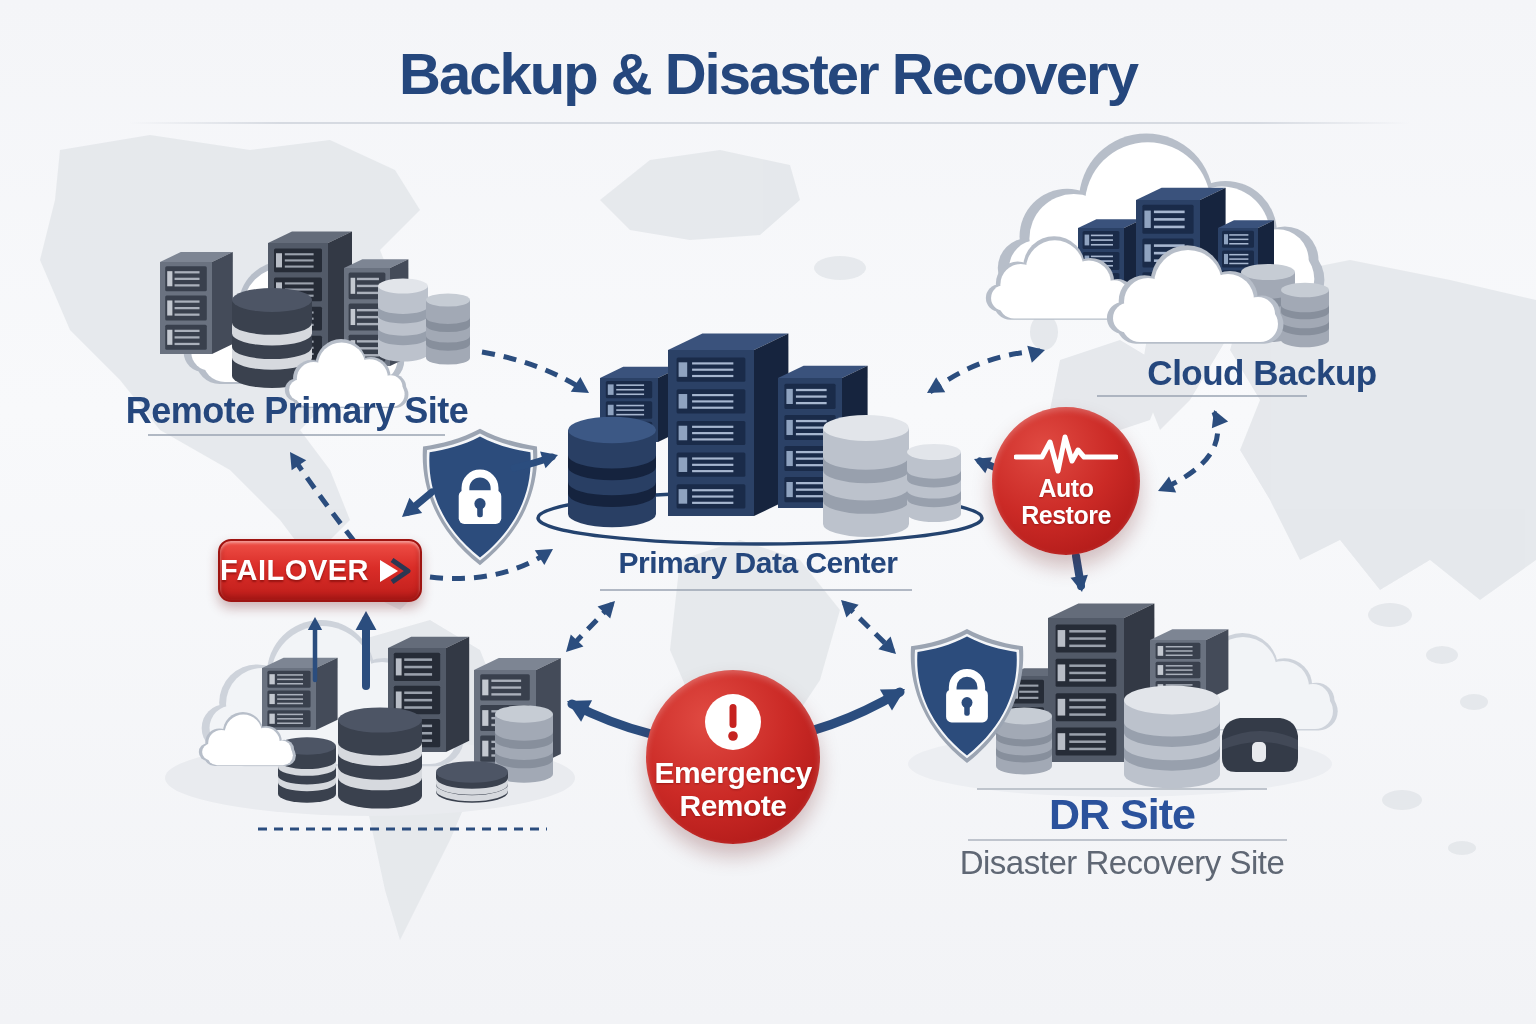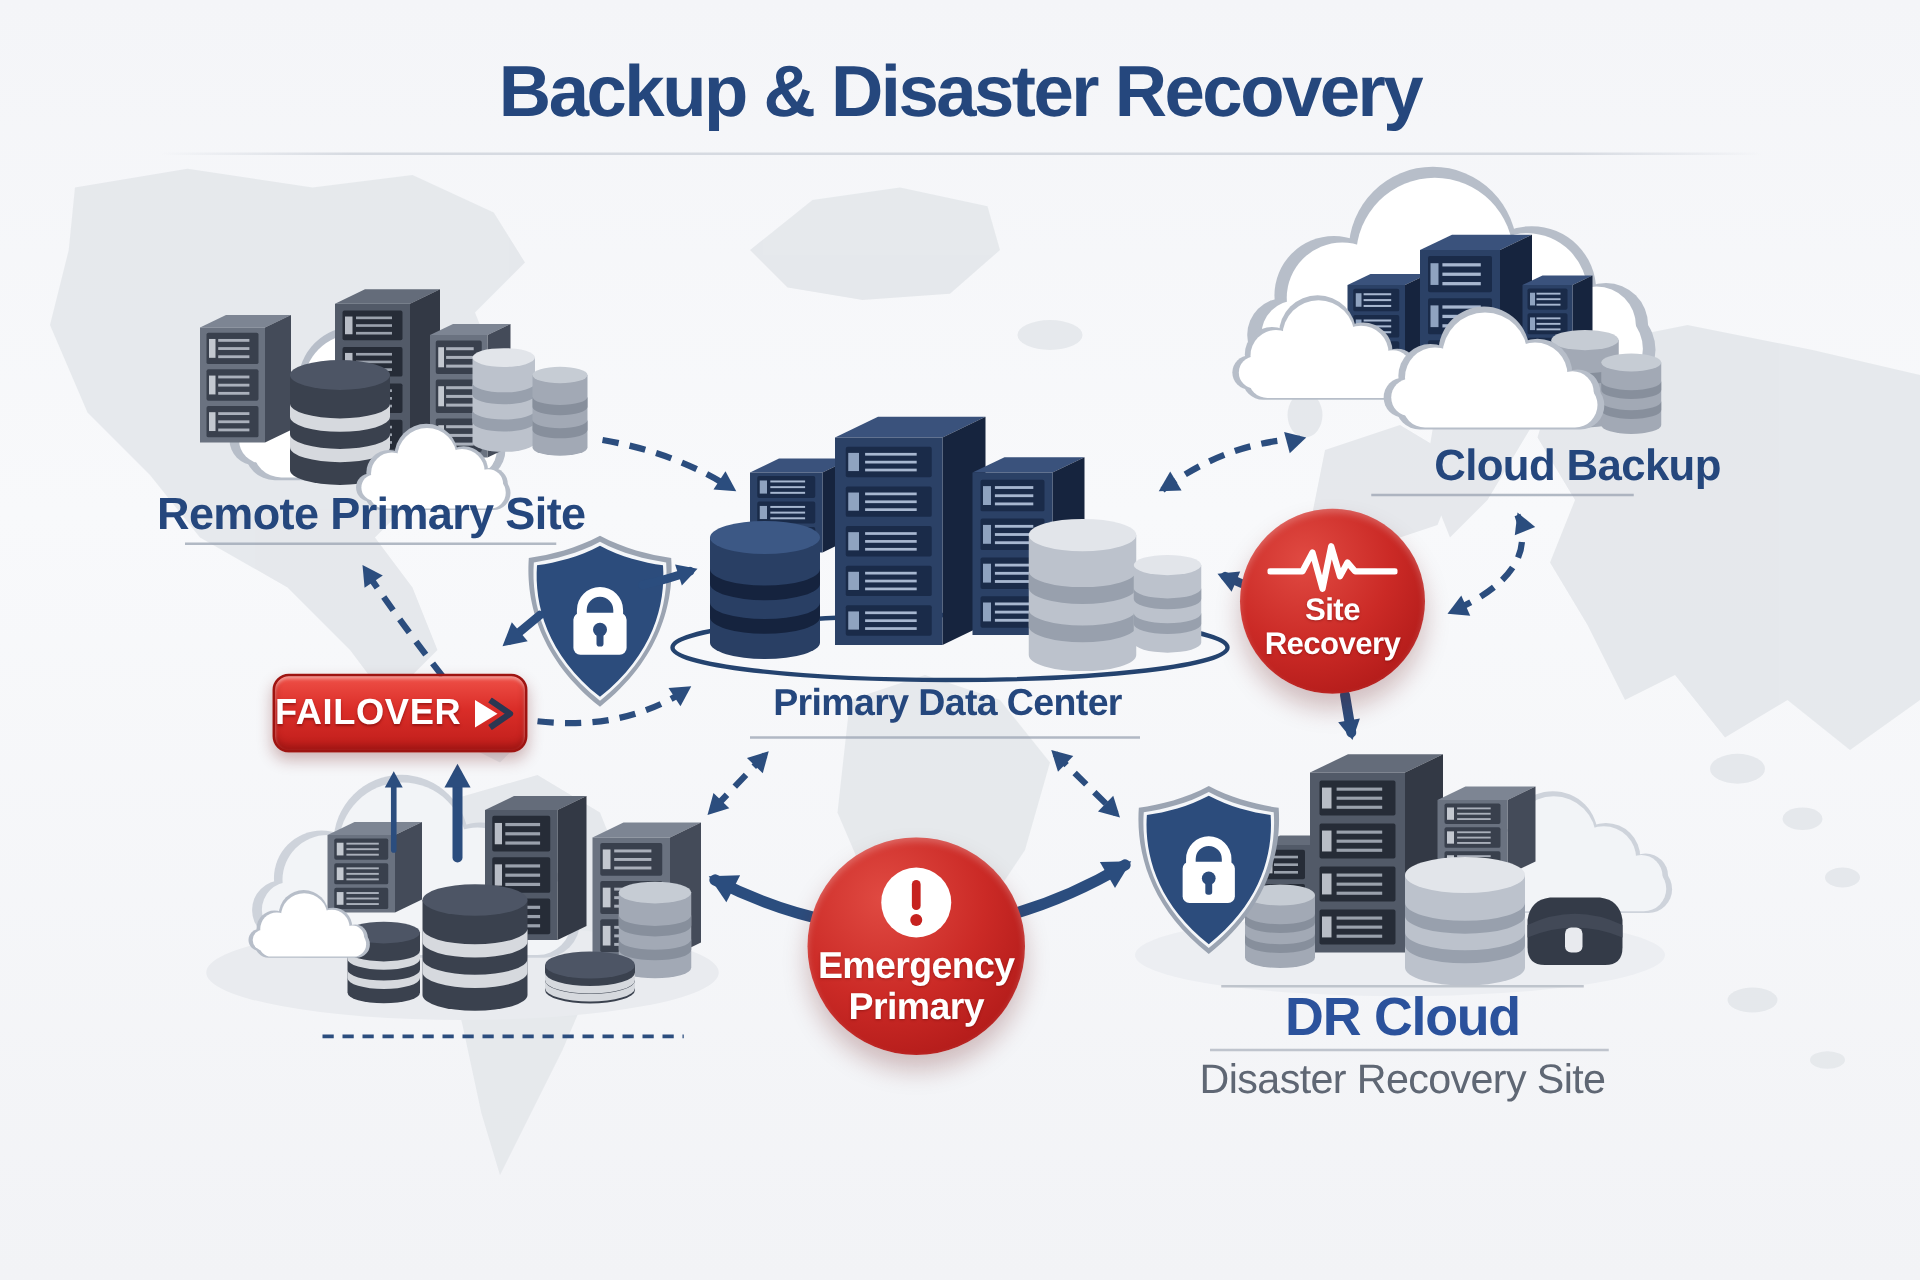--- a/index.html
+++ b/index.html
@@ -626,41 +626,41 @@
   <div class="site-label" style="left:297px;top:390px;font-size:36px">Remote Primary Site</div>
   <div class="rule" style="left:148px;top:434px;width:297px"></div>
 
   <div class="site-label" style="left:1262px;top:353px;font-size:35px">Cloud Backup</div>
   <div class="rule" style="left:1097px;top:395px;width:210px"></div>
 
   <div class="site-label" style="left:758px;top:546px;font-size:30px">Primary Data Center</div>
   <div class="rule" style="left:600px;top:589px;width:312px"></div>
 
   <div class="rule thin" style="left:977px;top:788px;width:290px"></div>
-  <div class="dr-title" style="left:1122px;top:790px;font-size:43px">DR Cloud</div>
+  <div class="dr-title" style="left:1122px;top:790px;font-size:43px">DR Site</div>
   <div class="rule thin" style="left:968px;top:839px;width:319px"></div>
   <div class="dr-sub" style="left:1122px;top:844px;font-size:33px">Disaster Recovery Site</div>
 
   <div class="failover-btn">
     <span>FAILOVER</span>
     <svg width="34" height="26" viewBox="0 0 34 26">
       <polygon points="2,2 20,13 2,24" fill="#ffffff"></polygon>
       <path d="M14 2 L30 13 L14 24" fill="none" stroke="#2b3752" stroke-width="5" stroke-linejoin="round"></path>
     </svg>
   </div>
 
   <div class="badge" id="auto-badge">
     <svg width="104" height="42" viewBox="0 0 104 42">
       <polyline points="2,24 28,24 36,9 44,38 51,4 58,28 64,17 70,24 102,24" fill="none" stroke="#ffffff" stroke-width="5" stroke-linejoin="round" stroke-linecap="round"></polyline>
     </svg>
-    <div class="badge-text">Site Recovery</div>
+    <div class="badge-text">Auto Restore</div>
   </div>
 
   <div class="badge" id="emg-badge">
     <svg width="58" height="58" viewBox="0 0 58 58">
       <circle cx="29" cy="29" r="28" fill="#ffffff"></circle>
       <rect x="25.5" y="11" width="7" height="24" rx="3.5" fill="#c6221f"></rect>
       <circle cx="29" cy="43" r="4.8" fill="#c6221f"></circle>
     </svg>
-    <div class="badge-text">Emergency Primary</div>
+    <div class="badge-text">Emergency Remote</div>
   </div>
 
 </div>
 
 </body></html>

